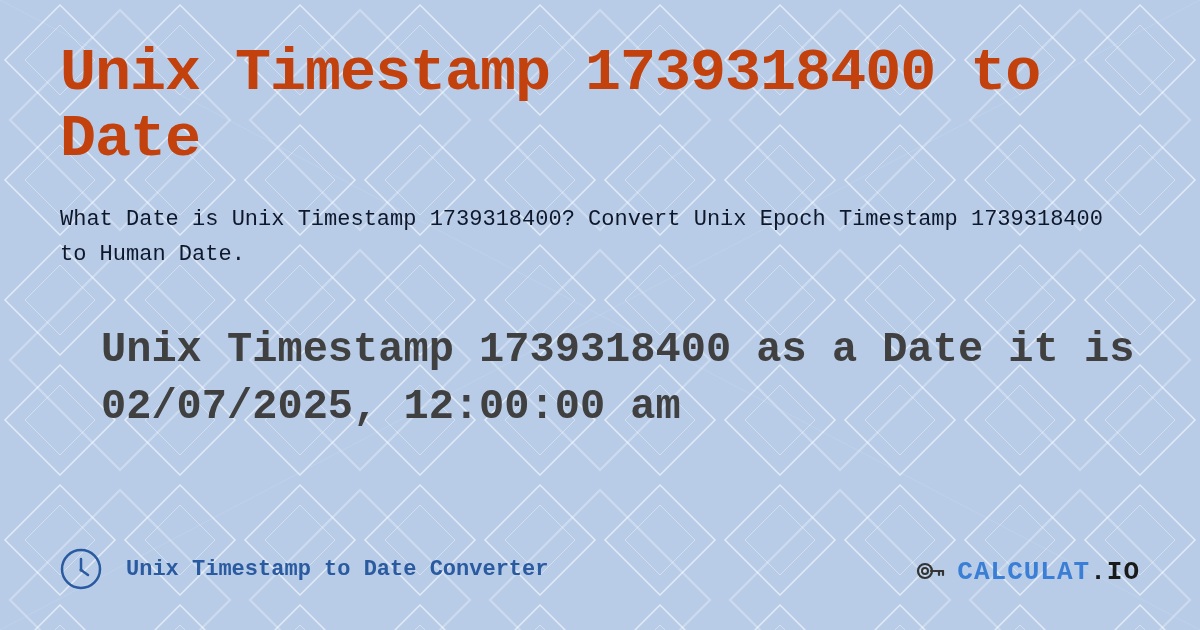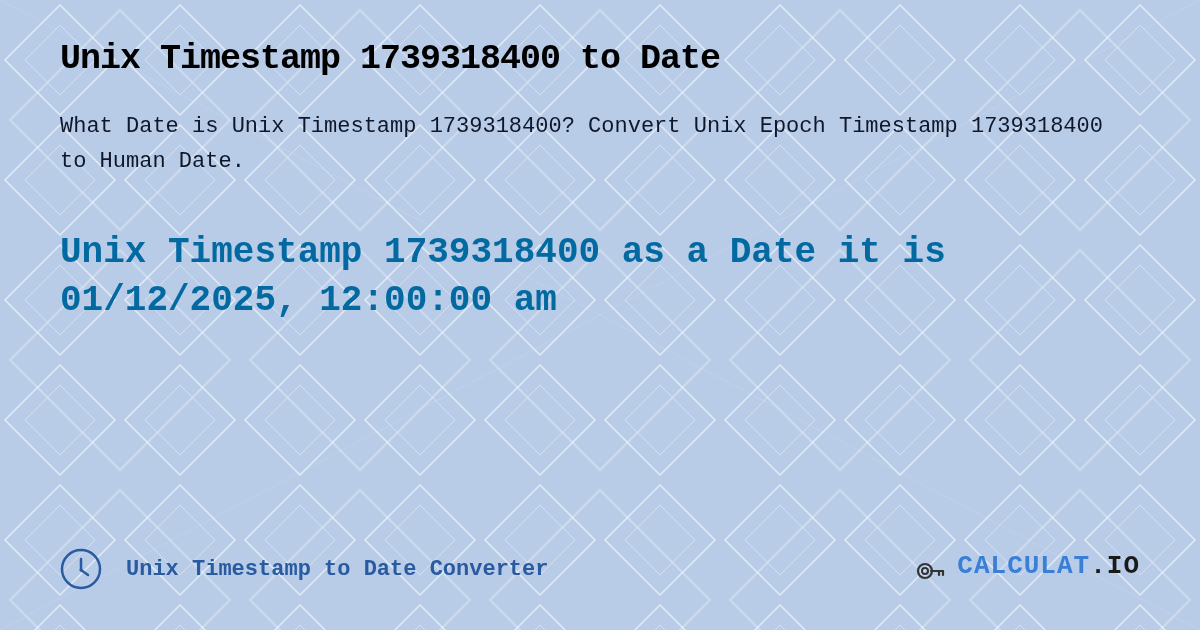--- a/index.html
+++ b/index.html
@@ -31,46 +31,47 @@
       position: relative;
       z-index: 1;
       padding: 40px 60px;
       height: 100%;
       display: flex;
       flex-direction: column;
       justify-content: space-between;
     }
 
     .main-title {
-      font-size: 35px;
+      font-size: 60px;
       font-weight: 900;
-      color: #000000;
+      color: #c2410c;
       letter-spacing: -1px;
       margin-bottom: 30px;
       line-height: 1.1;
     }
 
     .description {
       font-size: 22px;
       color: #0f172a;
       line-height: 1.6;
       margin-bottom: 40px;
       font-family: 'Courier New', Courier, monospace;
     }
 
     .result-section {
       margin-top: 10px;
     }
 
     .result-text {
-      font-size: 36px;
+      font-size: 42px;
       font-weight: 900;
-      color: #0369a1;
+      color: #404040;
       line-height: 1.35;
       font-family: 'Courier New', Courier, monospace;
+      margin-left: 41px;
     }
 
     .footer {
       display: flex;
       align-items: center;
       justify-content: space-between;
       margin-top: auto;
       padding-top: 20px;
     }
 
@@ -87,21 +88,21 @@
 
     .footer-label {
       font-size: 22px;
       color: #2a5a9f;
       font-family: 'Courier New', Courier, monospace;
       font-weight: 600;
     }
 
     .logo {
       display: flex;
-      align-items: flex-start;
+      align-items: flex-end;
       gap: 8px;
     }
 
     .logo-icon {
       width: 36px;
       height: 36px;
     }
 
     .logo-text {
       font-size: 26px;
@@ -141,21 +142,21 @@
 <div class="content">
   <div>
     <h1 class="main-title">Unix Timestamp 1739318400 to Date</h1>
 
     <p class="description">What Date is Unix Timestamp 1739318400? Convert Unix Epoch Timestamp 1739318400 to Human Date.</p>
   </div>
 
   <div class="result-section">
     <div class="result-text">
       <span>Unix Timestamp 1739318400 as a Date it is</span><br>
-      <span>01/12/2025, 12:00:00 am</span>
+      <span>02/07/2025, 12:00:00 am</span>
     </div>
   </div>
 
   <div class="footer">
     <div class="footer-left">
 
       <svg class="clock-icon" viewBox="0 0 42 42" xmlns="http://www.w3.org/2000/svg">
         <circle cx="21" cy="21" r="19" fill="none" stroke="#2a5a9f" stroke-width="2.5"></circle>
         <line x1="21" y1="11" x2="21" y2="22" stroke="#2a5a9f" stroke-width="2.5" stroke-linecap="round"></line>
         <line x1="21" y1="22" x2="28" y2="27" stroke="#2a5a9f" stroke-width="2.5" stroke-linecap="round"></line>

